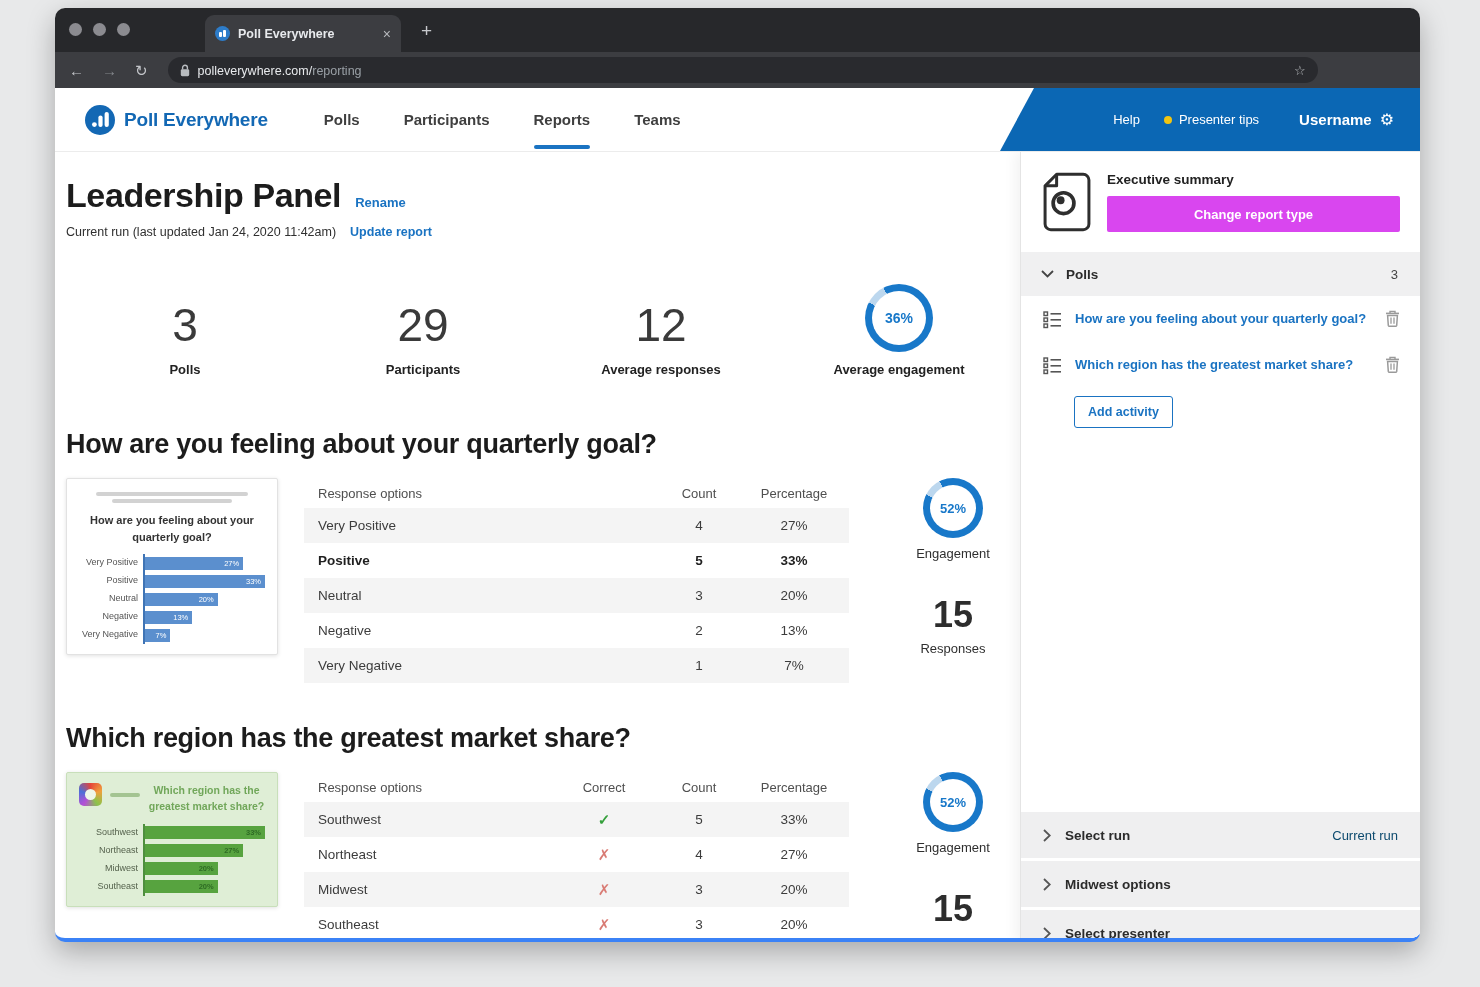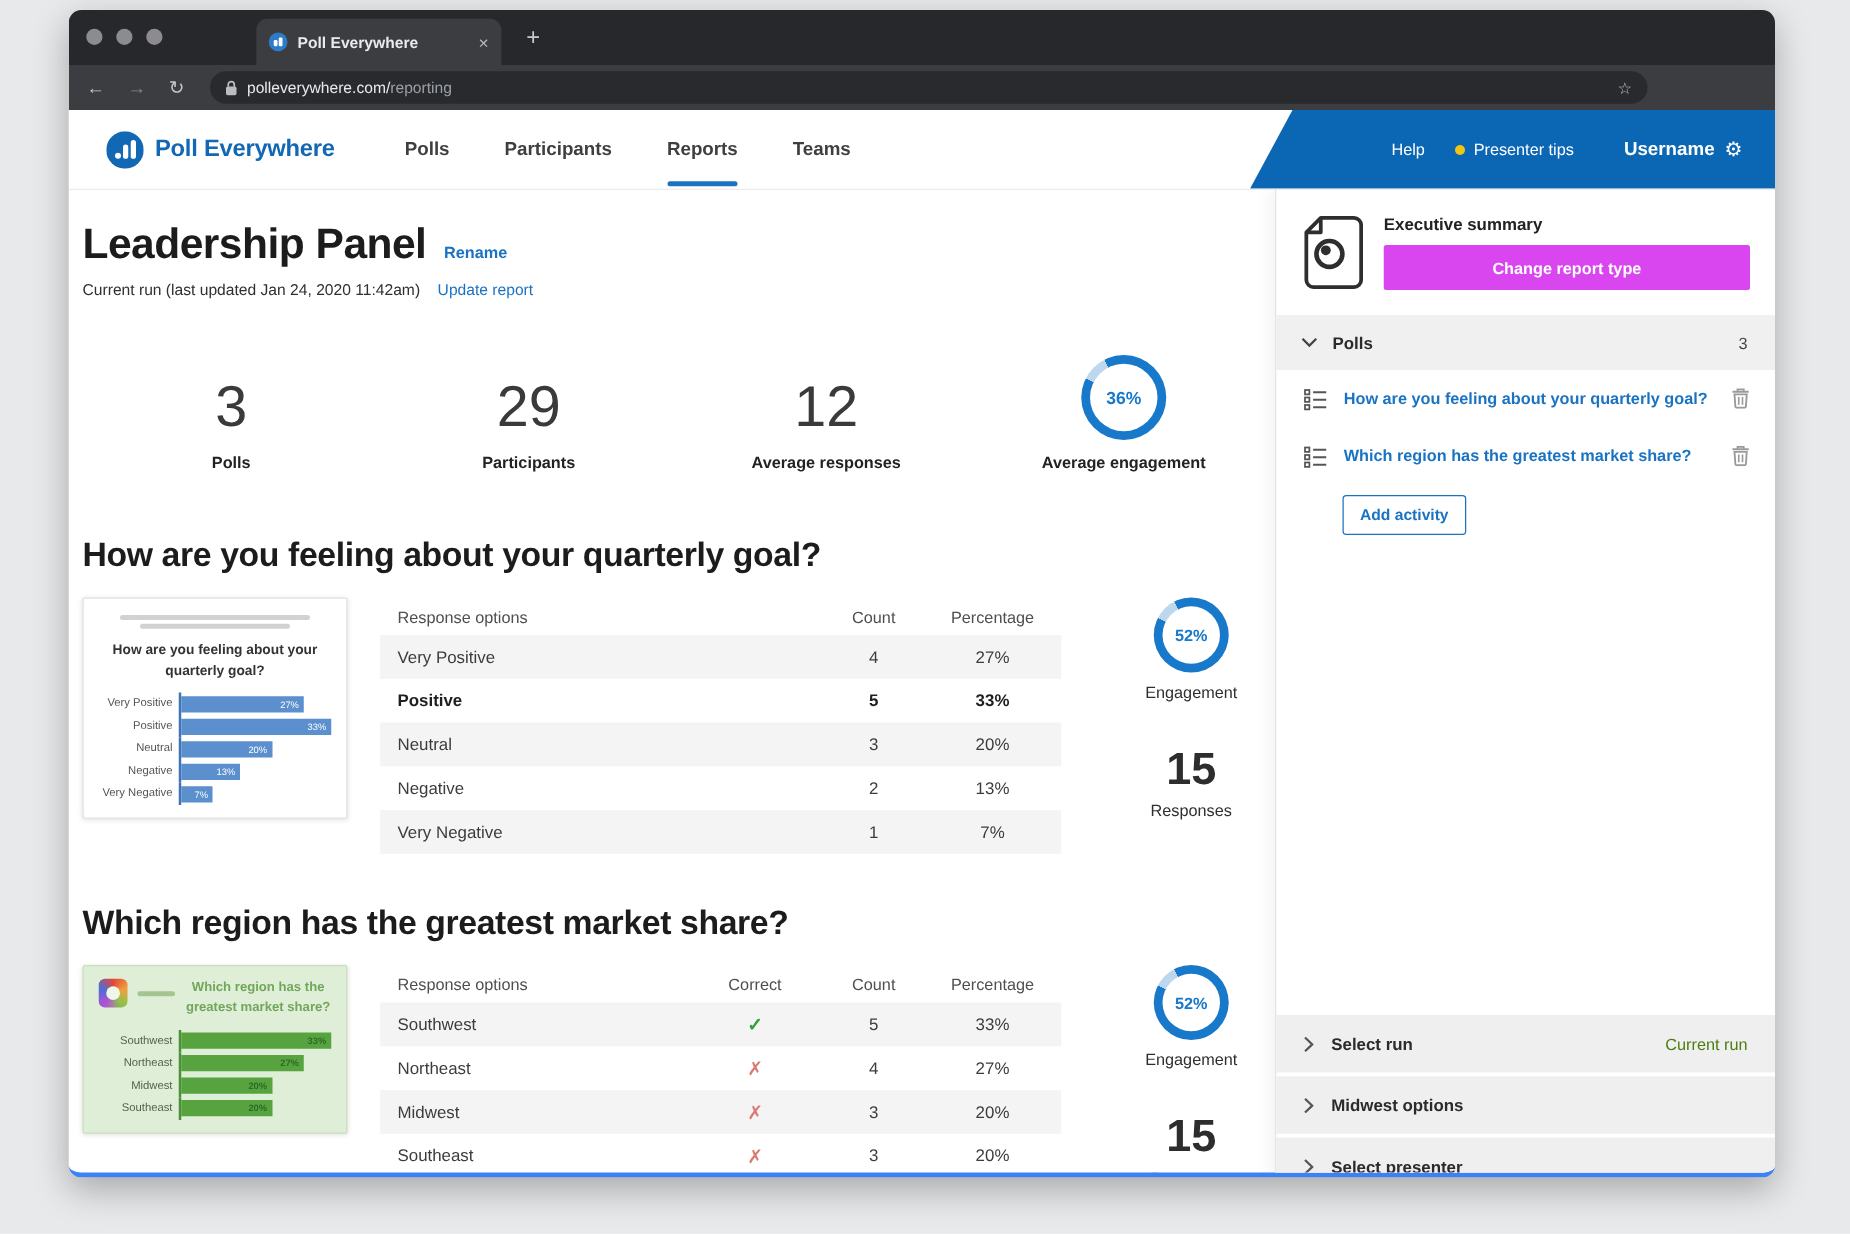--- a/index.html
+++ b/index.html
@@ -56,21 +56,21 @@
   main { flex:1; padding:24px 0 0 11px; overflow:hidden; }
   aside { width:400px; flex:none; background:#fff; border-left:1px solid #e4e4e4;
     box-shadow:-5px 0 12px rgba(0,0,0,.05); display:flex; flex-direction:column; overflow:hidden; }
 
   
   .titlerow { display:flex; align-items:baseline; gap:14px; }
   h1 { font-size:34px; font-weight:800; color:#1c1c1c; letter-spacing:-.4px; }
   .link { color:#1a73c2; }
   .rename { font-size:13px; font-weight:600; }
   .runline { margin-top:10px; font-size:12.5px; color:#303030; display:flex; gap:14px; }
-  .runline .link { font-weight:400; }
+  .runline .link { font-weight:700; }
 
   
   .stats { margin-top:34px; display:grid; grid-template-columns:repeat(4,238px); }
   .stat { display:flex; flex-direction:column; align-items:center; justify-content:flex-end; height:104px; }
   .stat-value { font-size:46px; font-weight:500; color:#3a3a3a; margin-bottom:14px; line-height:1; }
   .stat-label { font-size:13px; font-weight:700; color:#222; }
 
   .ring { position:relative; border-radius:50%; display:flex; align-items:center; justify-content:center;
     background:conic-gradient(from 0deg,#1878c9 0 297deg,#bcd7ee 297deg 333deg,#1878c9 333deg 360deg); }
   .ring::before { content:""; position:absolute; inset:7px; background:#fff; border-radius:50%; }
@@ -135,21 +135,21 @@
   .polls-band .plabel { font-size:13.5px; font-weight:800; color:#2b2b2b; }
   .polls-count { margin-left:auto; font-size:13px; color:#444; }
   .pitem { display:flex; gap:13px; padding:14px 20px 13px 22px; align-items:flex-start; }
   .pitem-label { flex:1; font-size:13px; font-weight:600; color:#1a73c2; line-height:1.45; }
   .btn-outline { margin:8px 0 0 53px; background:#fff; border:1.5px solid #1a73c2; border-radius:3px;
     color:#1a73c2; font-family:inherit; font-size:12.5px; font-weight:700; padding:8px 13px; }
   .accordions { margin-top:auto; margin-bottom:-14px; }
   .acc { height:46px; background:#efeff0; margin-top:3px; display:flex; align-items:center;
     padding:0 22px; gap:14px; }
   .acc-label { font-size:13.5px; font-weight:800; color:#2b2b2b; }
-  .acc-value { margin-left:auto; font-size:13px; color:#4d7c0f; }
+  .acc-value { margin-left:auto; font-size:13px; color:#0c4a6e; }
 
   svg { display:block; }
 </style>
 </head>
 <body>
 
 <div class="window">
 
   <div class="tabbar">
     <div class="lights">

